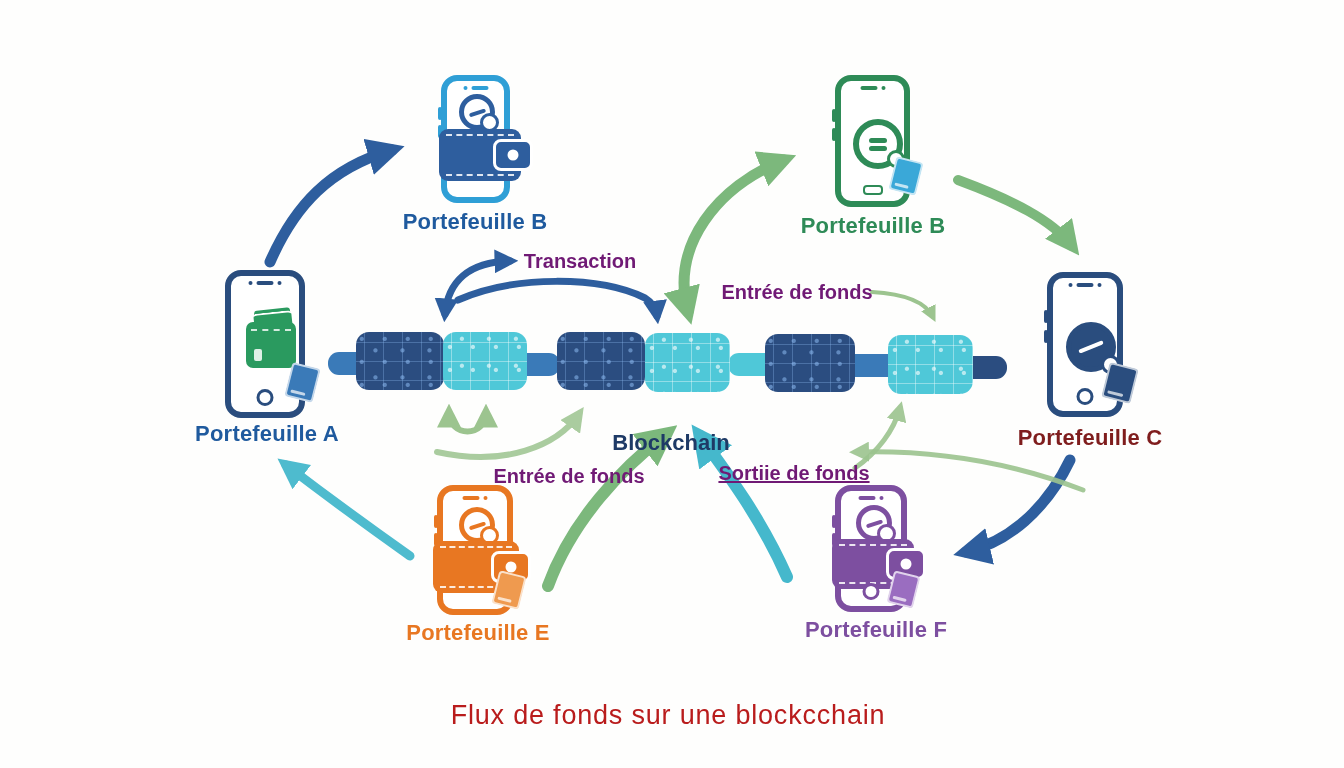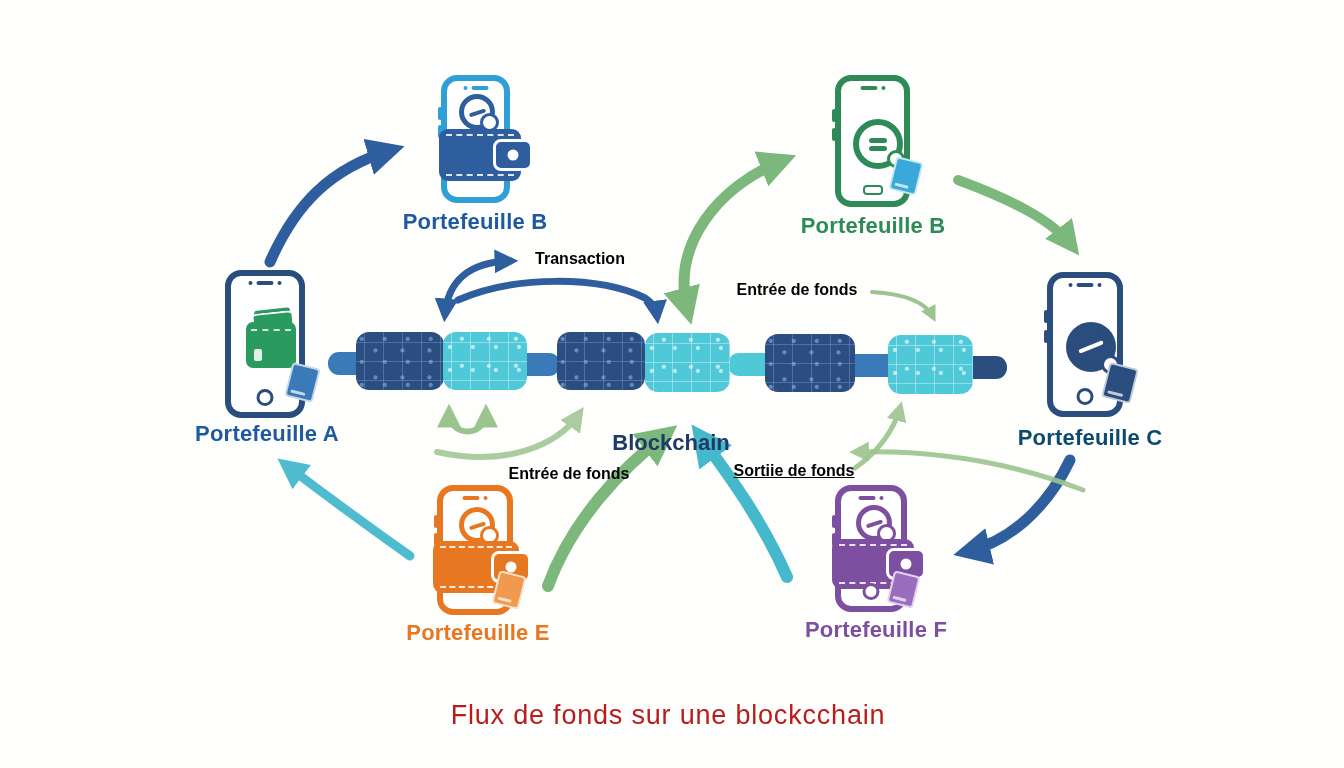--- a/index.html
+++ b/index.html
@@ -51,21 +51,21 @@
     background-size:23px 23px,27px 27px,19px 19px,19px 19px;}
   .block.cyan{background-color:#4fc8d8;background-image:
     radial-gradient(circle at 30% 65%,rgba(255,255,255,.6) 1.6px,transparent 2.6px),
     radial-gradient(circle at 70% 25%,rgba(255,255,255,.6) 1.6px,transparent 2.6px),
     linear-gradient(0deg,transparent 44%,rgba(255,255,255,.38) 44%,rgba(255,255,255,.38) 50%,transparent 50%),
     linear-gradient(90deg,transparent 44%,rgba(255,255,255,.38) 44%,rgba(255,255,255,.38) 50%,transparent 50%);
     background-size:23px 23px,27px 27px,19px 19px,19px 19px;}
   
   .lbl{position:absolute;transform:translateX(-50%);white-space:nowrap;font-weight:700;text-align:center;}
   .wallet-lbl{font-size:22px;letter-spacing:.2px;}
-  .ann{font-size:16px;color:#000000;}
+  .ann{font-size:20px;color:#701a75;}
   .blockchain-lbl{font-size:22px;font-weight:600;color:#1e3a66;}
   .caption{position:absolute;transform:translateX(-50%);font-size:27px;font-weight:400;color:#b91c1c;letter-spacing:.8px;white-space:nowrap;}
   svg.arrows{position:absolute;inset:0;z-index:5;pointer-events:none;}
   .z10{z-index:10;} .z12{z-index:12;}
 </style>
 </head>
 <body>
 
 <div class="stage">
 
@@ -176,21 +176,21 @@
       </div>
     <div class="nub" style="top:32px;"></div>
       <div class="nub" style="top:52px;"></div>
     <div class="gauge solid" style="--ic:#2a4d7e;left:13px;top:44px;width:40px;height:40px;">
         <div class="needle"></div>
         <div class="badge"></div>
       </div>
     <div class="card" style="--cc:#2a4d7e;right:-18px;bottom:10px;width:26px;height:32px;"></div>
     <div class="home"></div>
   </div>
-  <div class="lbl wallet-lbl z12" style="left:1090px;top:425px;color:#0c4a6e;">Portefeuille C</div>
+  <div class="lbl wallet-lbl z12" style="left:1090px;top:425px;color:#7f1d1d;">Portefeuille C</div>
 
   <div class="phone z10" style="--c:#e87722;left:437px;top:485px;width:76px;height:130px;">
     <div class="notch">
         <span class="bar"></span>
         <span class="dot"></span>
       </div>
     <div class="nub" style="top:24px;"></div>
       <div class="nub" style="top:42px;"></div>
     <div class="gauge" style="--ic:#e87722;left:16px;top:16px;width:26px;height:26px;">
         <div class="needle"></div>

